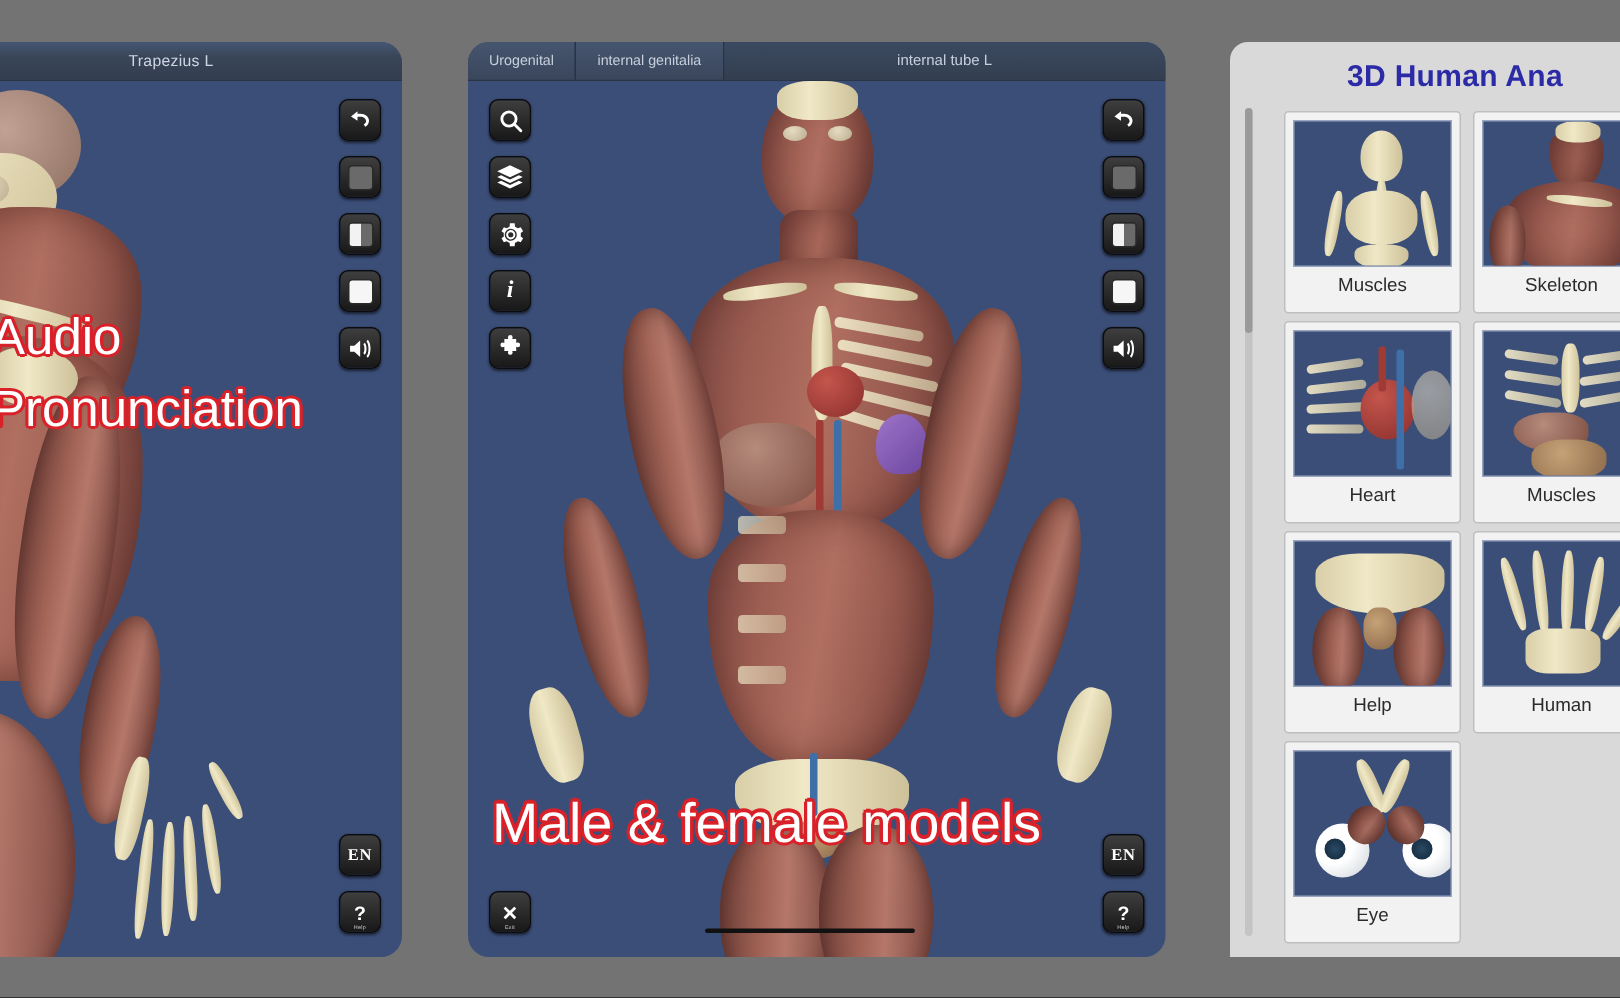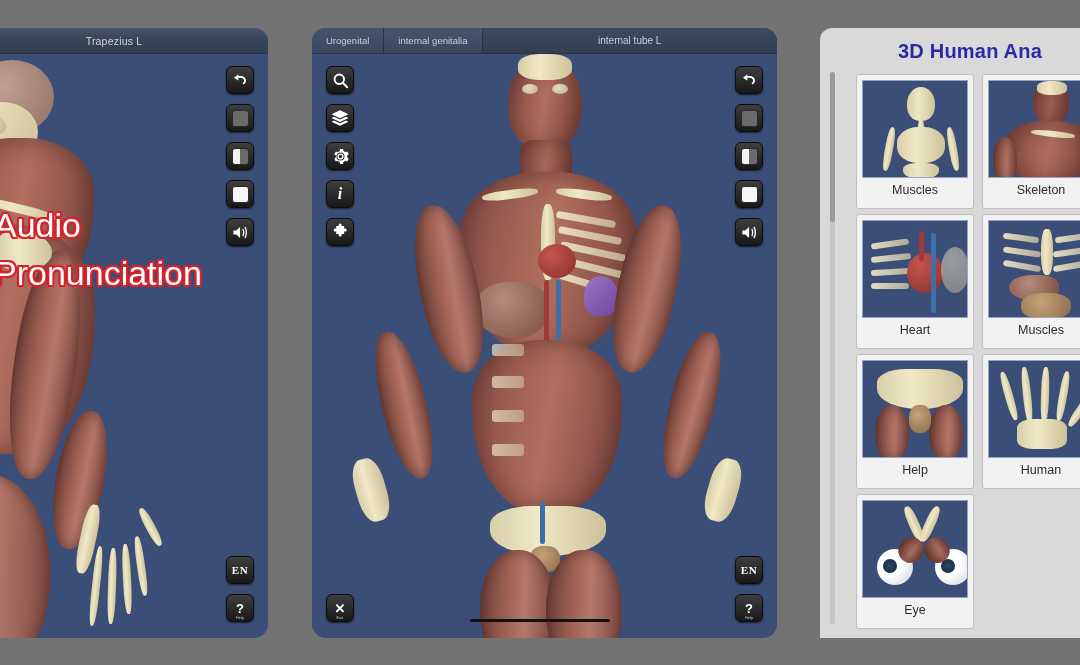--- a/index.html
+++ b/index.html
@@ -352,20 +352,21 @@
         <div class="limb" style="left:358px; top:276px; width:44px; height:150px; transform:rotate(14deg);"></div>
         <div class="bone" style="left:44px; top:404px; width:30px; height:64px; transform:rotate(-16deg);"></div>
         <div class="bone" style="left:396px; top:404px; width:30px; height:64px; transform:rotate(16deg);"></div>
 
         <div class="limb" style="left:168px; top:496px; width:76px; height:120px;"></div>
         <div class="limb" style="left:234px; top:496px; width:76px; height:120px;"></div>
       </div>
 
       <div class="bottom-rule" style="left:158px; bottom:16px; width:140px;"></div>
 
+      <div class="caption" style="left:16px; top:500px; font-size:37px;">Male  &amp;  female  models</div>
 
       <div class="toolbtn" style="left:14px; top:38px;">
         <span>
           <svg width="19" height="19" viewBox="0 0 24 24" fill="none" stroke="#fff" stroke-width="2.4">
             <circle cx="10.5" cy="10.5" r="6"></circle>
               <line x1="15.2" y1="15.2" x2="20.5" y2="20.5" stroke-linecap="round"></line>
           </svg>
         </span>
       </div>
       <div class="toolbtn" style="left:14px; top:76px;">

